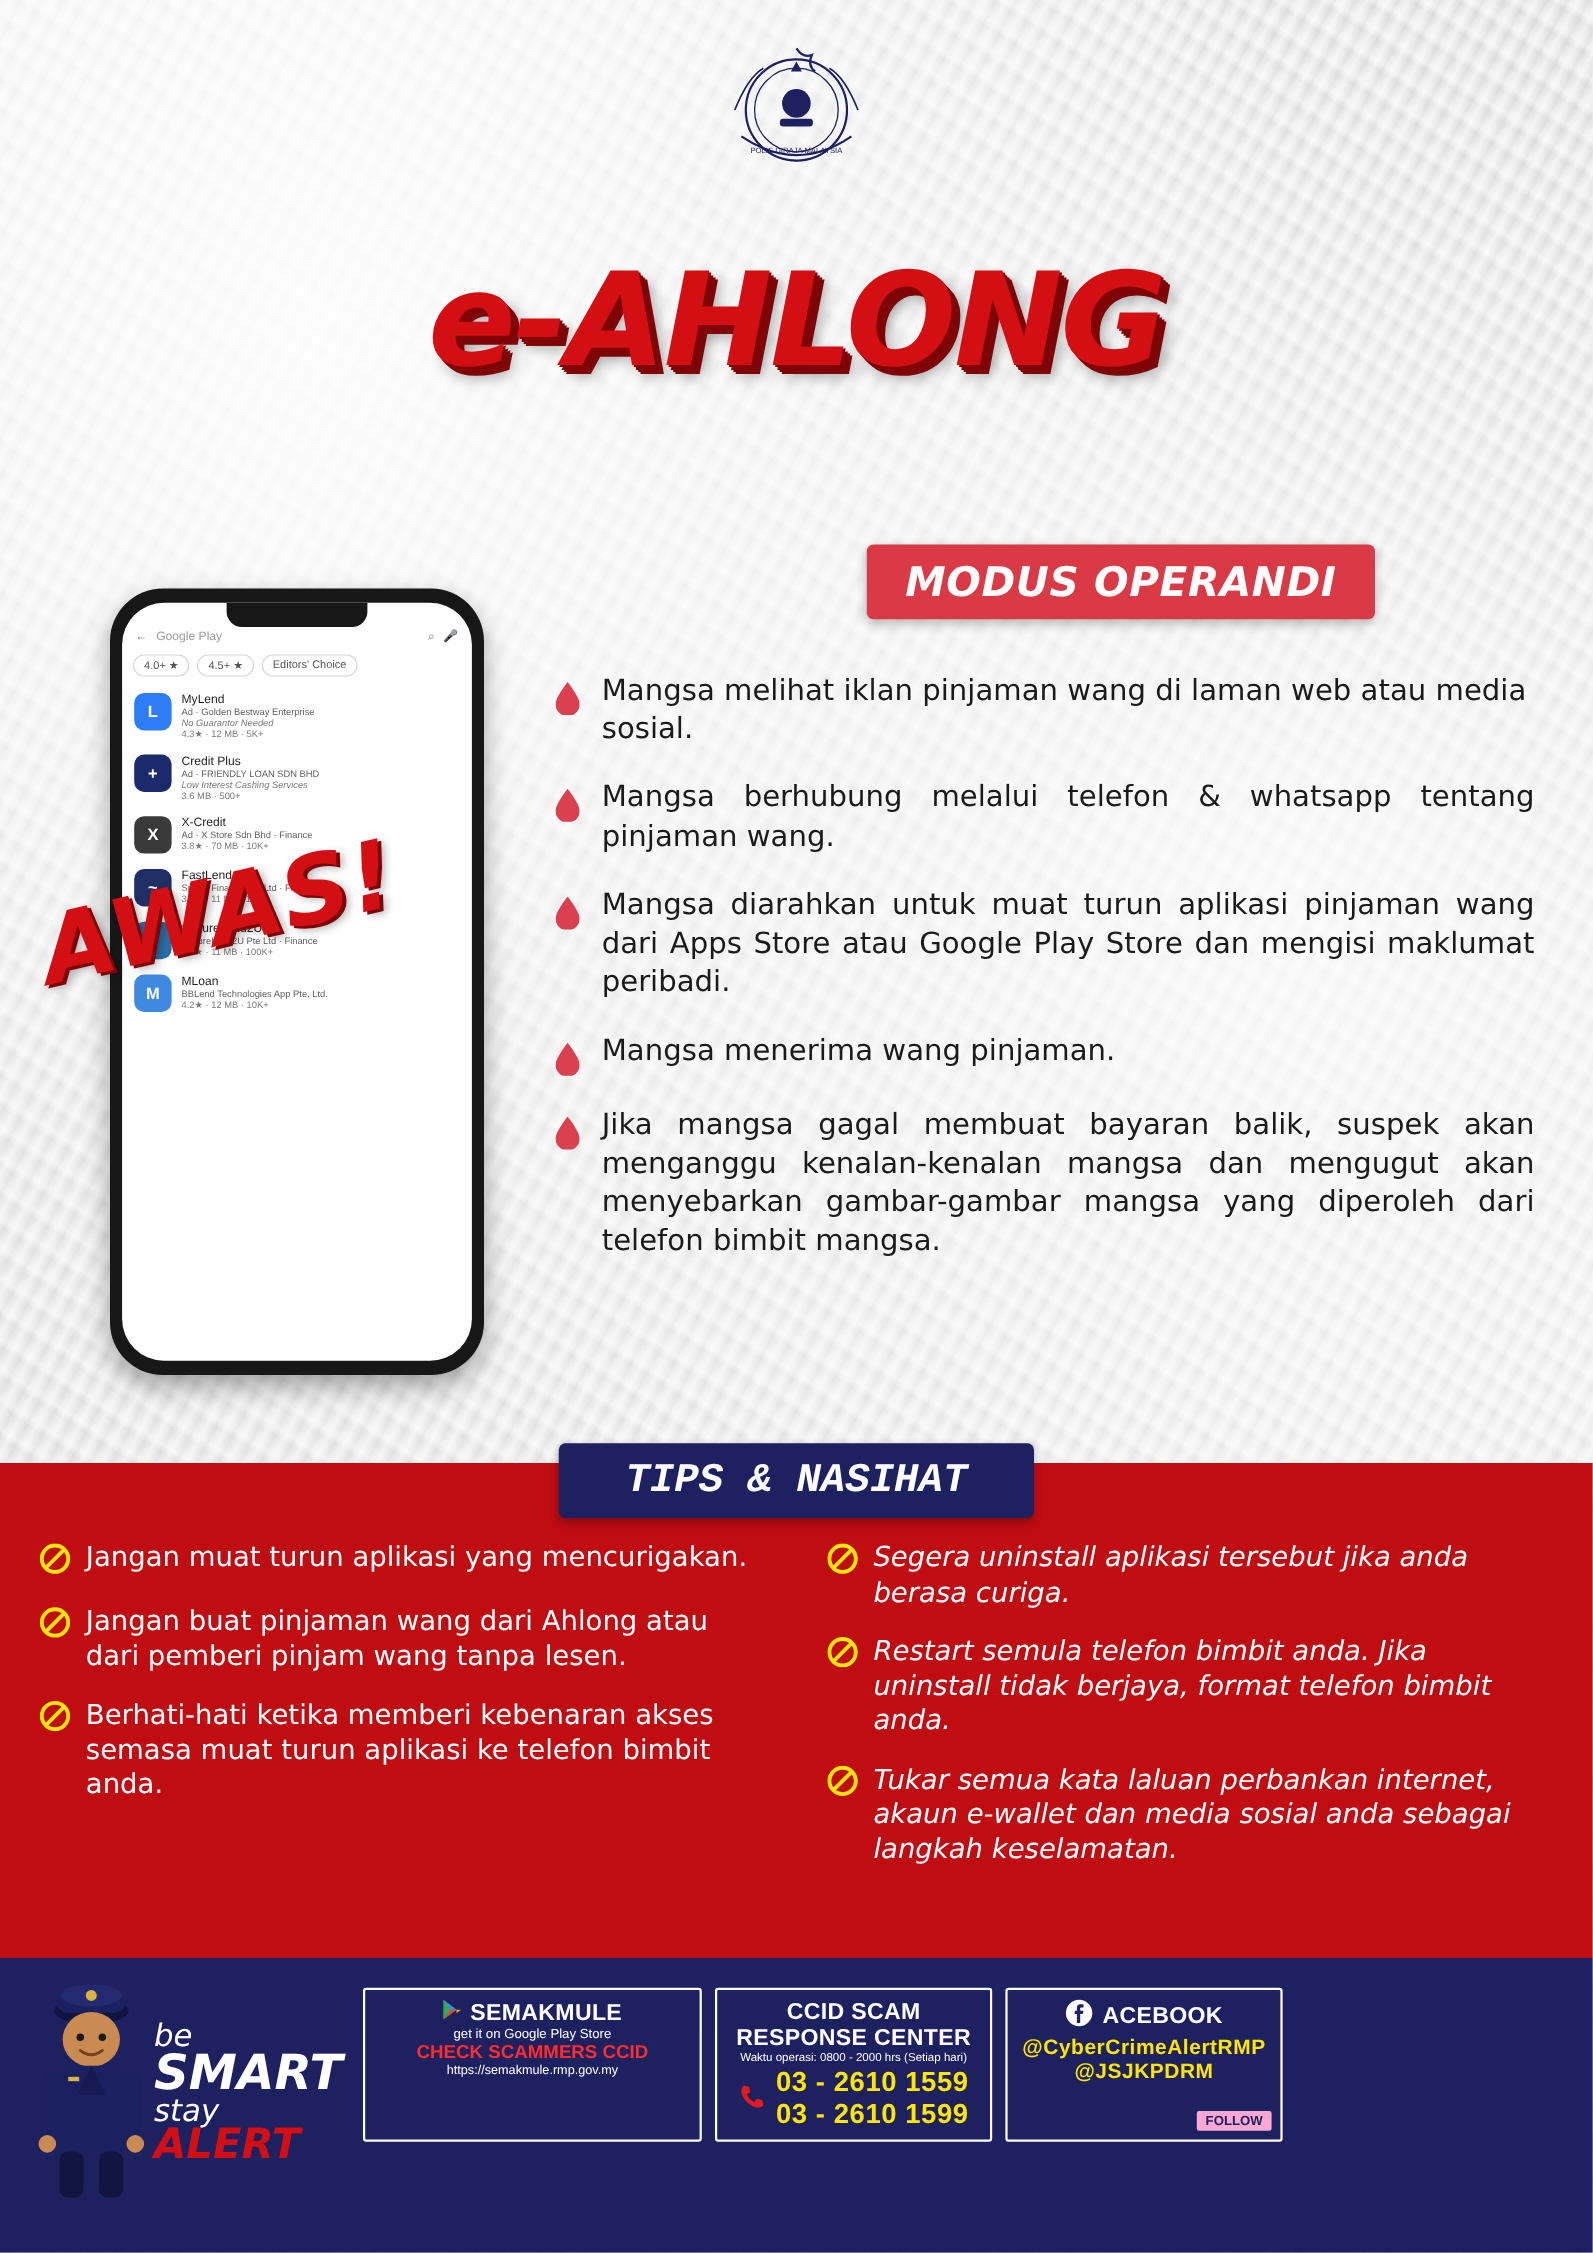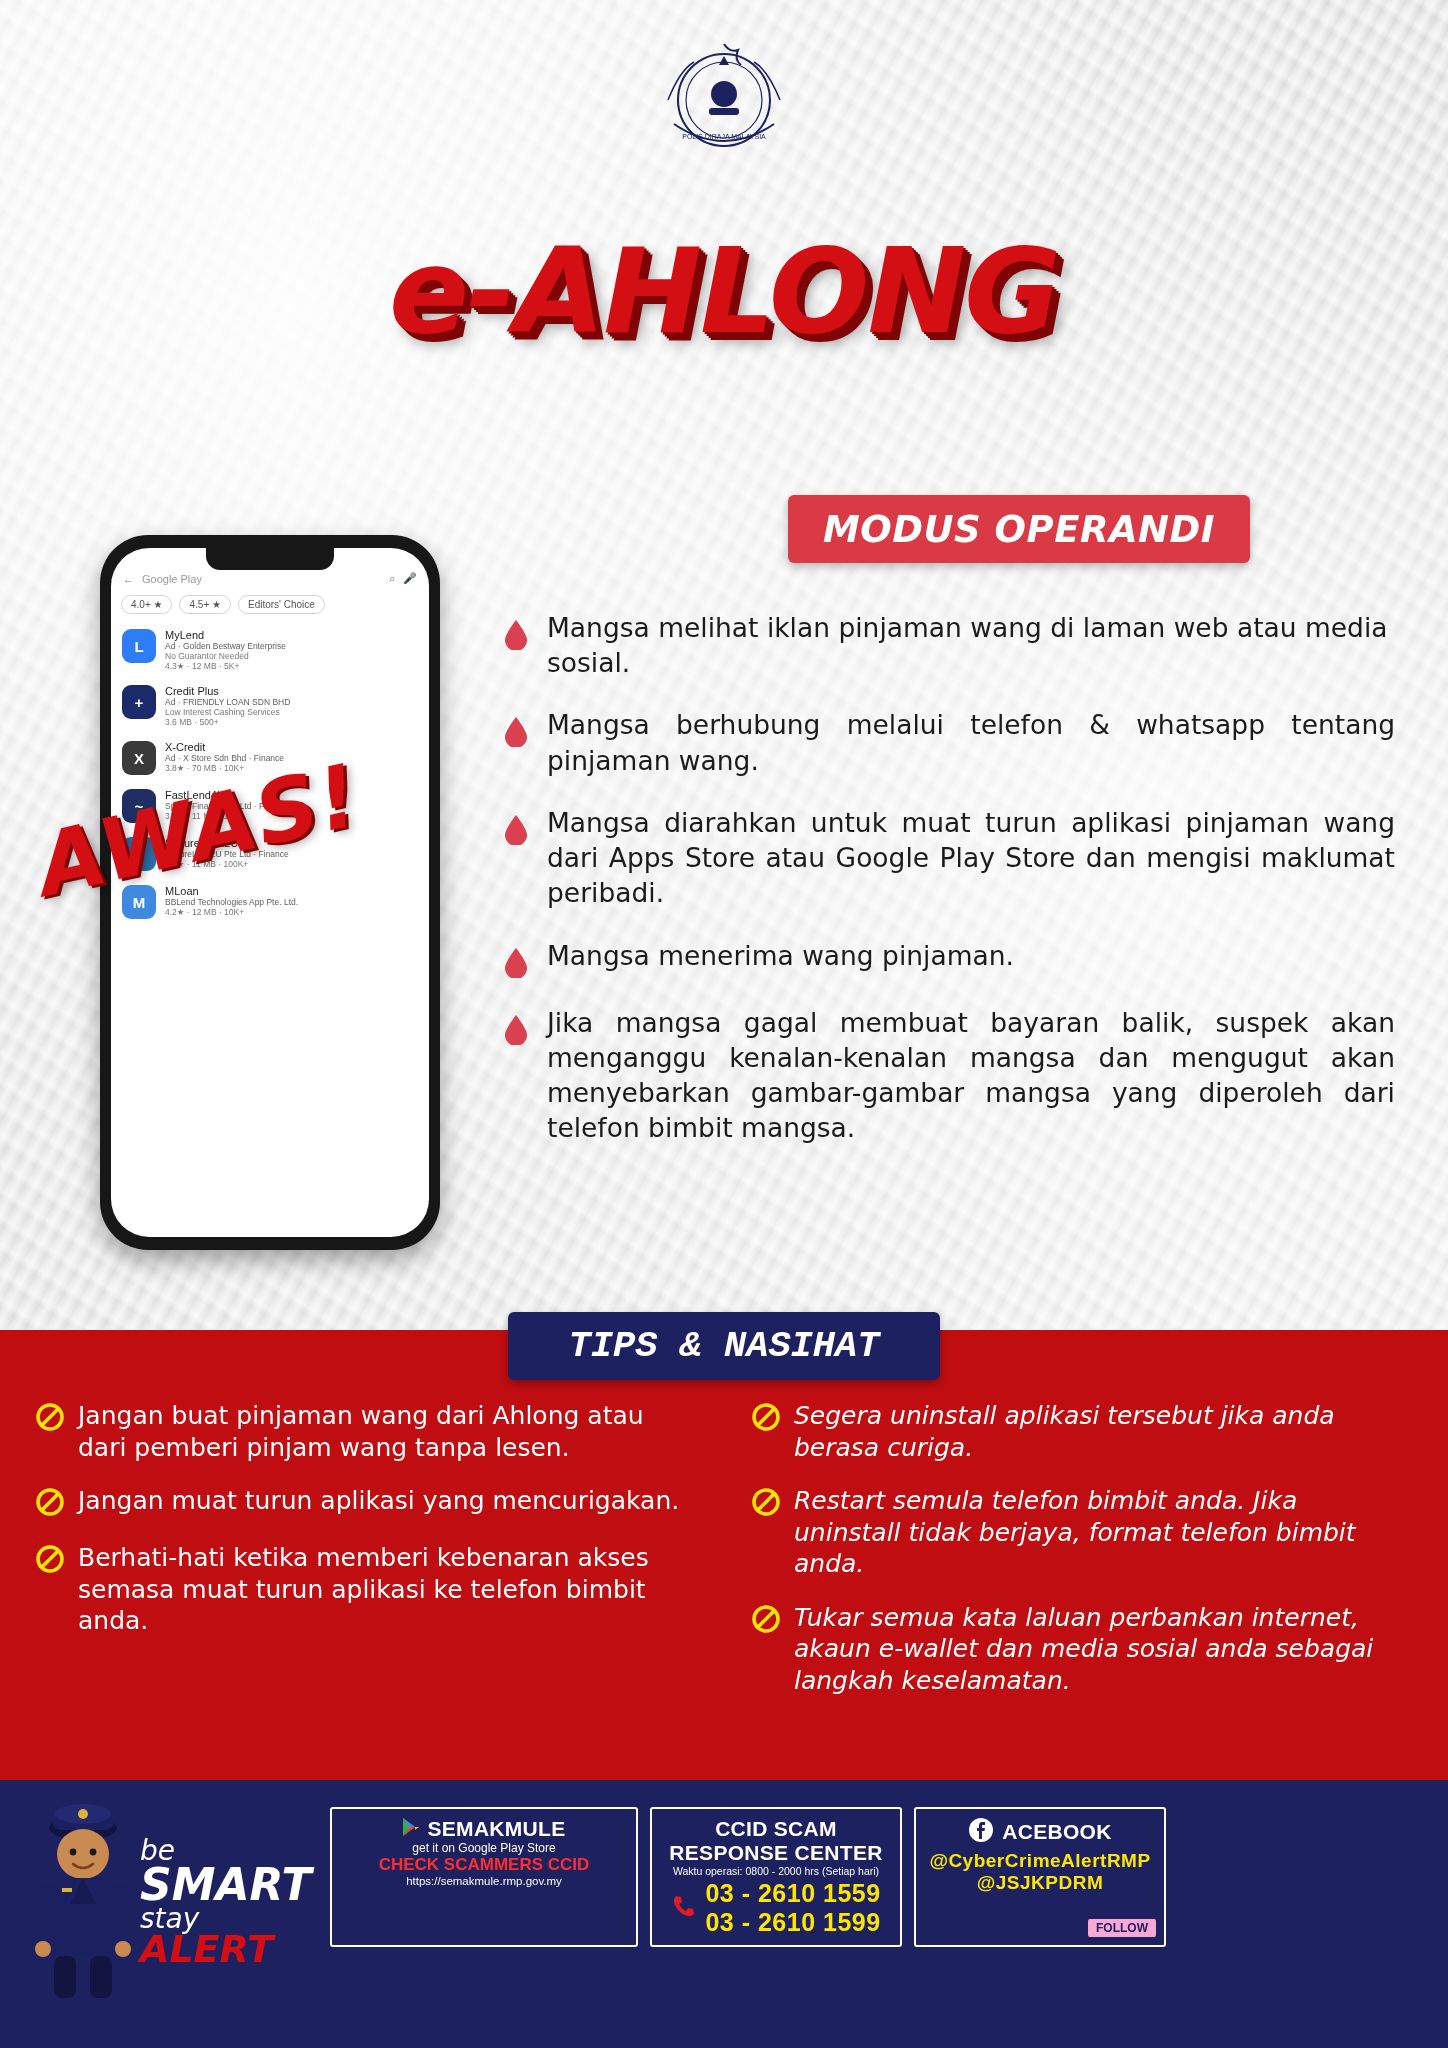--- a/index.html
+++ b/index.html
@@ -120,21 +120,21 @@
     align-items: flex-start;
   }
   .app-icon {
     width: 34px; height: 34px; border-radius: 9px; flex: 0 0 34px;
     display: flex; align-items: center; justify-content: center;
     color: #fff; font-size: 15px; font-weight: bold;
   }
   .app-meta { flex: 1; min-width: 0; }
   .app-name { font-size: 11px; color: #1f1f1f; }
   .app-sub { font-size: 8.5px; color: #5f5f5f; }
-  .app-sub2 { font-size: 8.5px; color: #7a7a7a; }
+  .app-sub2 { font-size: 8.5px; color: #7a7a7a; font-style: italic; }
   .app-sub3 { font-size: 8.5px; color: #7a7a7a; }
 
   .awas {
     position: absolute;
     left: 35px; top: 780px;
     font-family: "DejaVu Sans", sans-serif;
     font-weight: bold; font-style: italic;
     font-size: 86px;
     color: #d40f14;
     transform: rotate(-13deg);
@@ -379,30 +379,30 @@
 
 <div class="tips-cols">
   <div class="tips-col">
     <div class="tip">
       <div class="noicon">
         <svg width="28" height="28" viewBox="0 0 28 28">
             <circle cx="14" cy="14" r="12" fill="none" stroke="#ffe600" stroke-width="3.5"></circle>
             <line x1="6" y1="22" x2="22" y2="6" stroke="#ffe600" stroke-width="3.5"></line>
           </svg>
       </div>
-      <div class="tip-text">Jangan buat pinjaman wang dari Ahlong atau dari pemberi pinjam wang tanpa lesen.</div>
+      <div class="tip-text">Jangan muat turun aplikasi yang mencurigakan.</div>
     </div>
     <div class="tip">
       <div class="noicon">
         <svg width="28" height="28" viewBox="0 0 28 28">
             <circle cx="14" cy="14" r="12" fill="none" stroke="#ffe600" stroke-width="3.5"></circle>
             <line x1="6" y1="22" x2="22" y2="6" stroke="#ffe600" stroke-width="3.5"></line>
           </svg>
       </div>
-      <div class="tip-text">Jangan muat turun aplikasi yang mencurigakan.</div>
+      <div class="tip-text">Jangan buat pinjaman wang dari Ahlong atau dari pemberi pinjam wang tanpa lesen.</div>
     </div>
     <div class="tip">
       <div class="noicon">
         <svg width="28" height="28" viewBox="0 0 28 28">
             <circle cx="14" cy="14" r="12" fill="none" stroke="#ffe600" stroke-width="3.5"></circle>
             <line x1="6" y1="22" x2="22" y2="6" stroke="#ffe600" stroke-width="3.5"></line>
           </svg>
       </div>
       <div class="tip-text">Berhati-hati ketika memberi kebenaran akses semasa muat turun aplikasi ke telefon bimbit anda.</div>
     </div>

